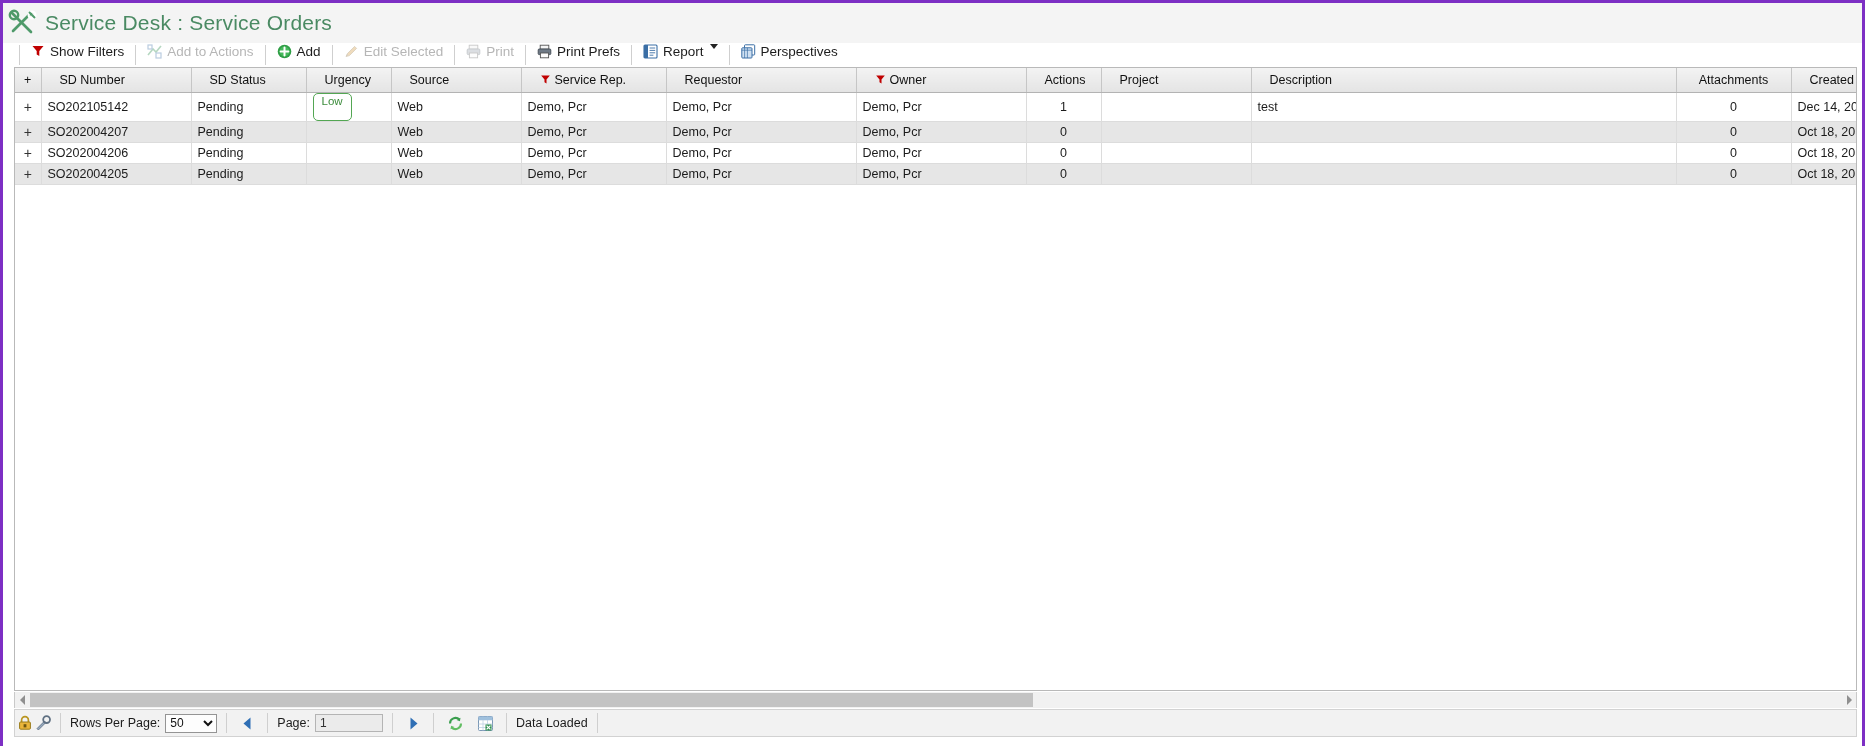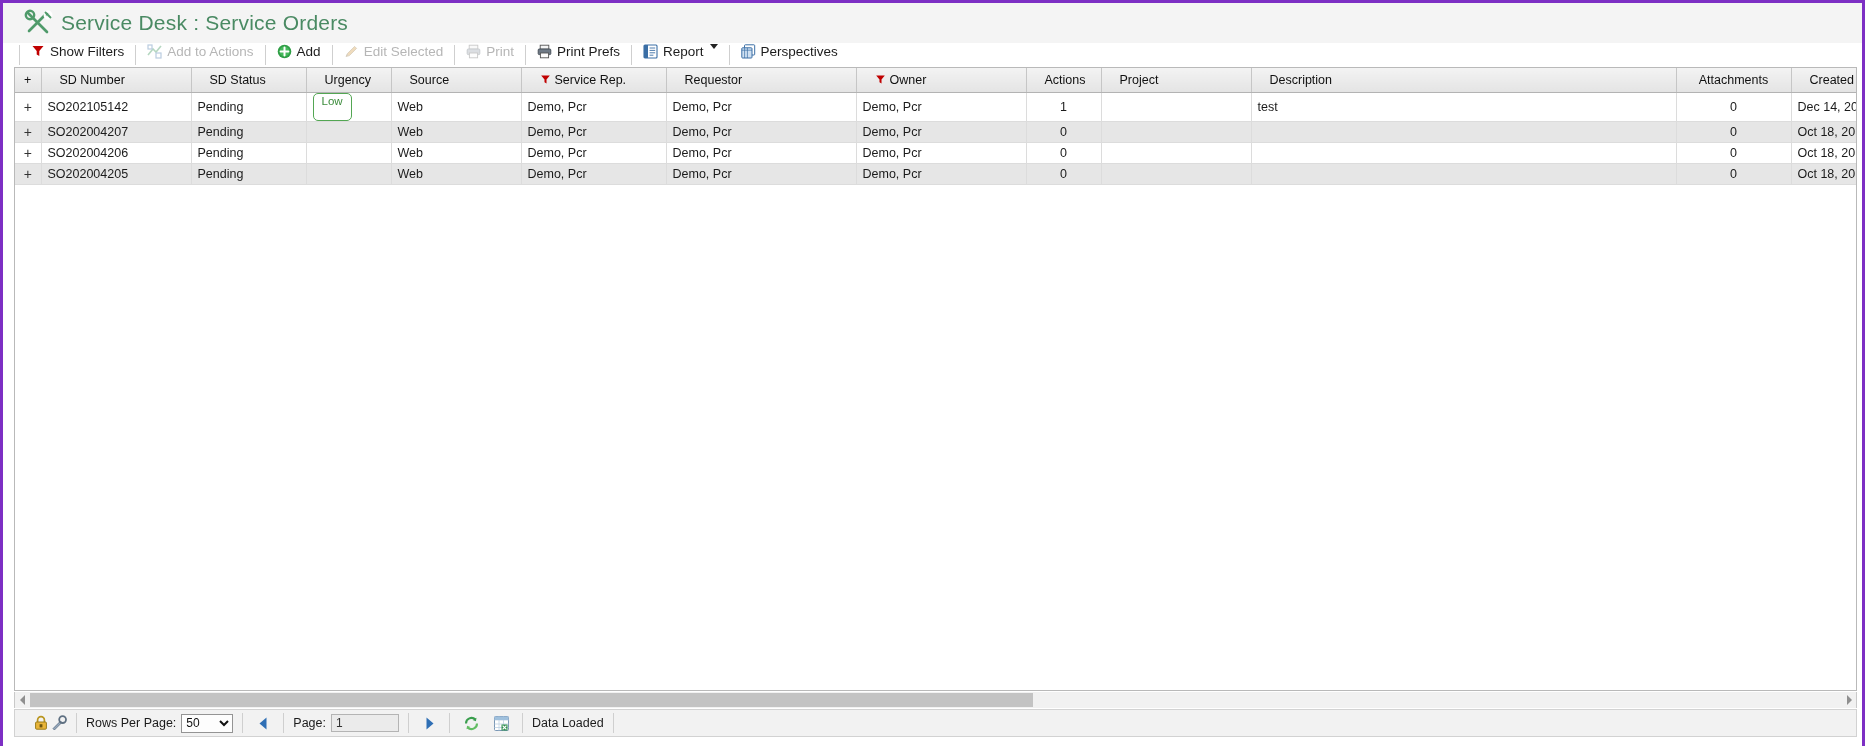--- a/index.html
+++ b/index.html
@@ -20,21 +20,21 @@
     border-bottom: 0;
     overflow: hidden;
   }
 
   
   .titlebar {
     position: absolute; left: 0; top: 0;
     width: 1859px; height: 40px;
     background: #f4f4f4;
     display: flex; align-items: center;
-    padding-left: 20px;
+    padding-left: 4px;
   }
   .app-icon {
     width: 32px; height: 32px;
     flex: 0 0 32px;
     position: relative;
     margin-right: 6px;
   }
   .page-title {
     font-size: 21px;
     color: #4a8a63;
@@ -188,21 +188,21 @@
     cursor: pointer;
   }
 
   
   .statusbar {
     position: absolute; left: 11px; top: 706px;
     width: 1843px; height: 28px;
     background: #f2f2f2;
     border: 1px solid #d2d2d2;
     display: flex; align-items: center;
-    padding-left: 18px;
+    padding-left: 2px;
     font-size: 12.5px;
     color: #1b1b1b;
   }
   .sb-item { display: flex; align-items: center; height: 22px; }
   .sb-sep { width: 1px; height: 20px; background: #cfcfcf; margin: 0 9px; }
   .sb-label { margin-right: 5px; white-space: nowrap; }
   select.rows-select {
     height: 19px; width: 52px;
     font-size: 12px;
     font-family: "Liberation Sans", sans-serif;

